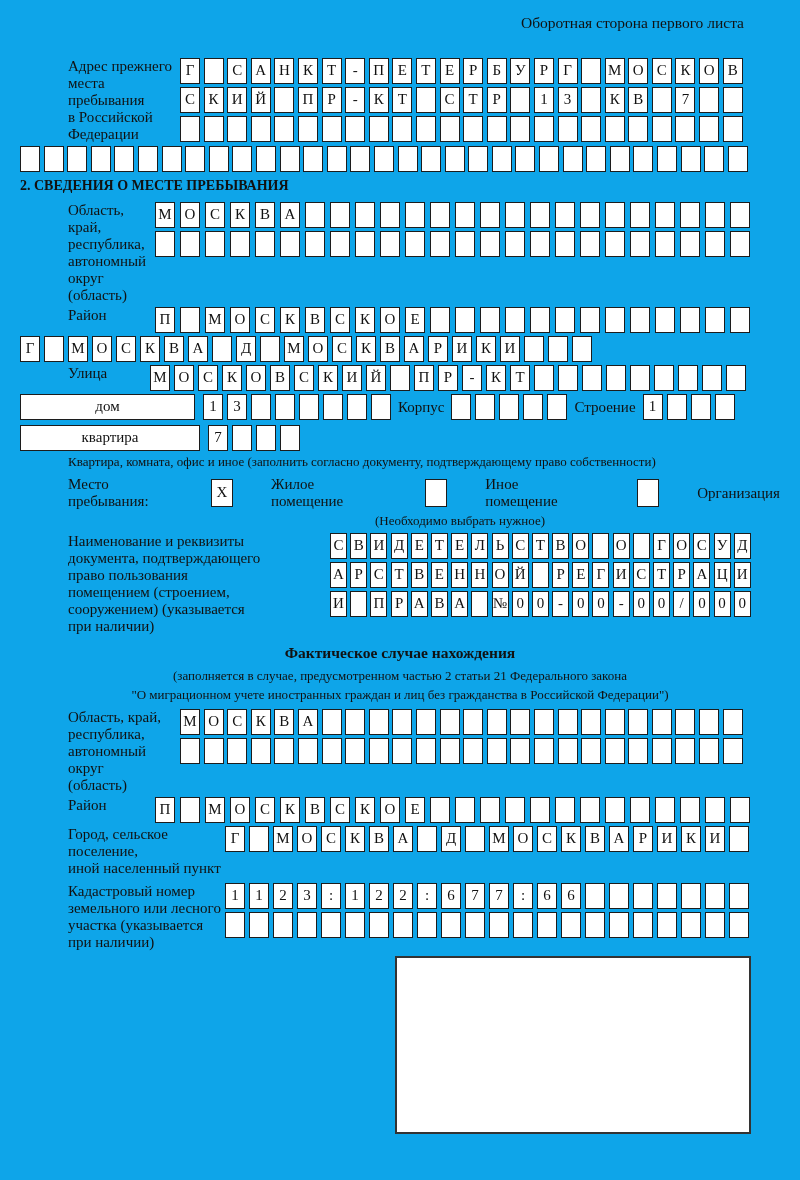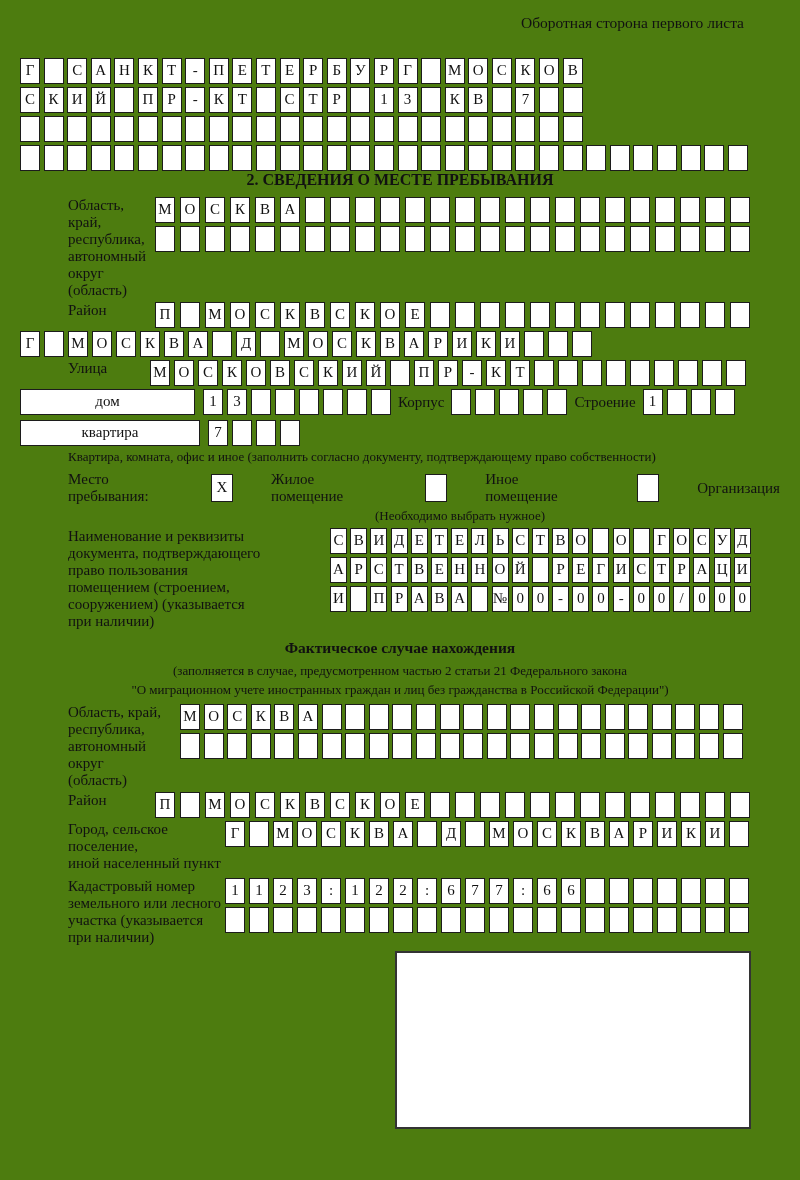--- a/index.html
+++ b/index.html
@@ -2,21 +2,21 @@
 <html><head>
 <meta charset="utf-8">
 <style>
   * { margin:0; padding:0; box-sizing:border-box; }
   html,body { background:#ffffff; }
   body {
     width:800px; height:1180px;
     color:#111;
     font-family:"Liberation Serif","DejaVu Serif",serif;
   }
-  .page { width:800px; height:1180px; padding:14px 20px 0 20px; overflow:hidden; background:#4d7c0f; }
+  .page { width:800px; height:1180px; padding:14px 20px 0 20px; overflow:hidden; background:#0ea5e9; }
 
   .top-title { text-align:right; font-size:15.5px; padding-right:36px; margin-bottom:26px; }
 
   .frow { display:flex; align-items:flex-start; margin-top:3px; }
   .lbl { font-size:15px; line-height:17px; white-space:pre-line; padding-left:48px; flex:0 0 auto; }
 
   .cellcol { display:flex; flex-direction:column; row-gap:3px; }
   .cellrow { display:flex; }
   .cell {
     flex:0 0 auto; width:20px; height:26px;
@@ -39,21 +39,21 @@
   .g50 { column-gap:5px; }
   .gdoc { column-gap:3.2px; }
   .gdoc .cell { width:17px; }
 
   .fullrow { margin-top:3px; }
 
   .note { font-size:13px; line-height:16px; margin-top:3px; }
   .center { text-align:center; }
   .note-indent { padding-left:48px; }
 
-  .sec-title { text-align:center; font-weight:bold; font-size:16px; }
+  .sec-title { text-align:left; font-weight:bold; font-size:14px; margin-top:6px; }
   .sub-title { text-align:center; font-weight:bold; font-size:15.5px; margin-top:9px; }
 
   .wbox {
     border:1.7px solid #1c1c1c; height:26px; text-align:center;
     font-size:15px; line-height:23px; flex:0 0 auto; background:#fff;
   }
   .wbox-dom { width:175px; margin-right:8px; }
   .wbox-kv  { width:180px; margin-right:8px; }
   .inline-lbl { font-size:15px; line-height:26px; margin:0 7px; flex:0 0 auto; }
 
@@ -75,20 +75,24 @@
   .mt6 { margin-top:6px; }
 </style>
 </head>
 <body>
 
 <div class="page">
 
   <div class="top-title">Оборотная сторона первого листа</div>
 
   <div class="frow">
+    <div class="lbl w-addr">Адрес прежнего
+места пребывания
+в Российской
+Федерации</div>
     <div class="cellcol">
       <div class="cellrow g36">
           <span class="cell">Г</span>
           <span class="cell"></span>
           <span class="cell">С</span>
           <span class="cell">А</span>
           <span class="cell">Н</span>
           <span class="cell">К</span>
           <span class="cell">Т</span>
           <span class="cell">-</span>

